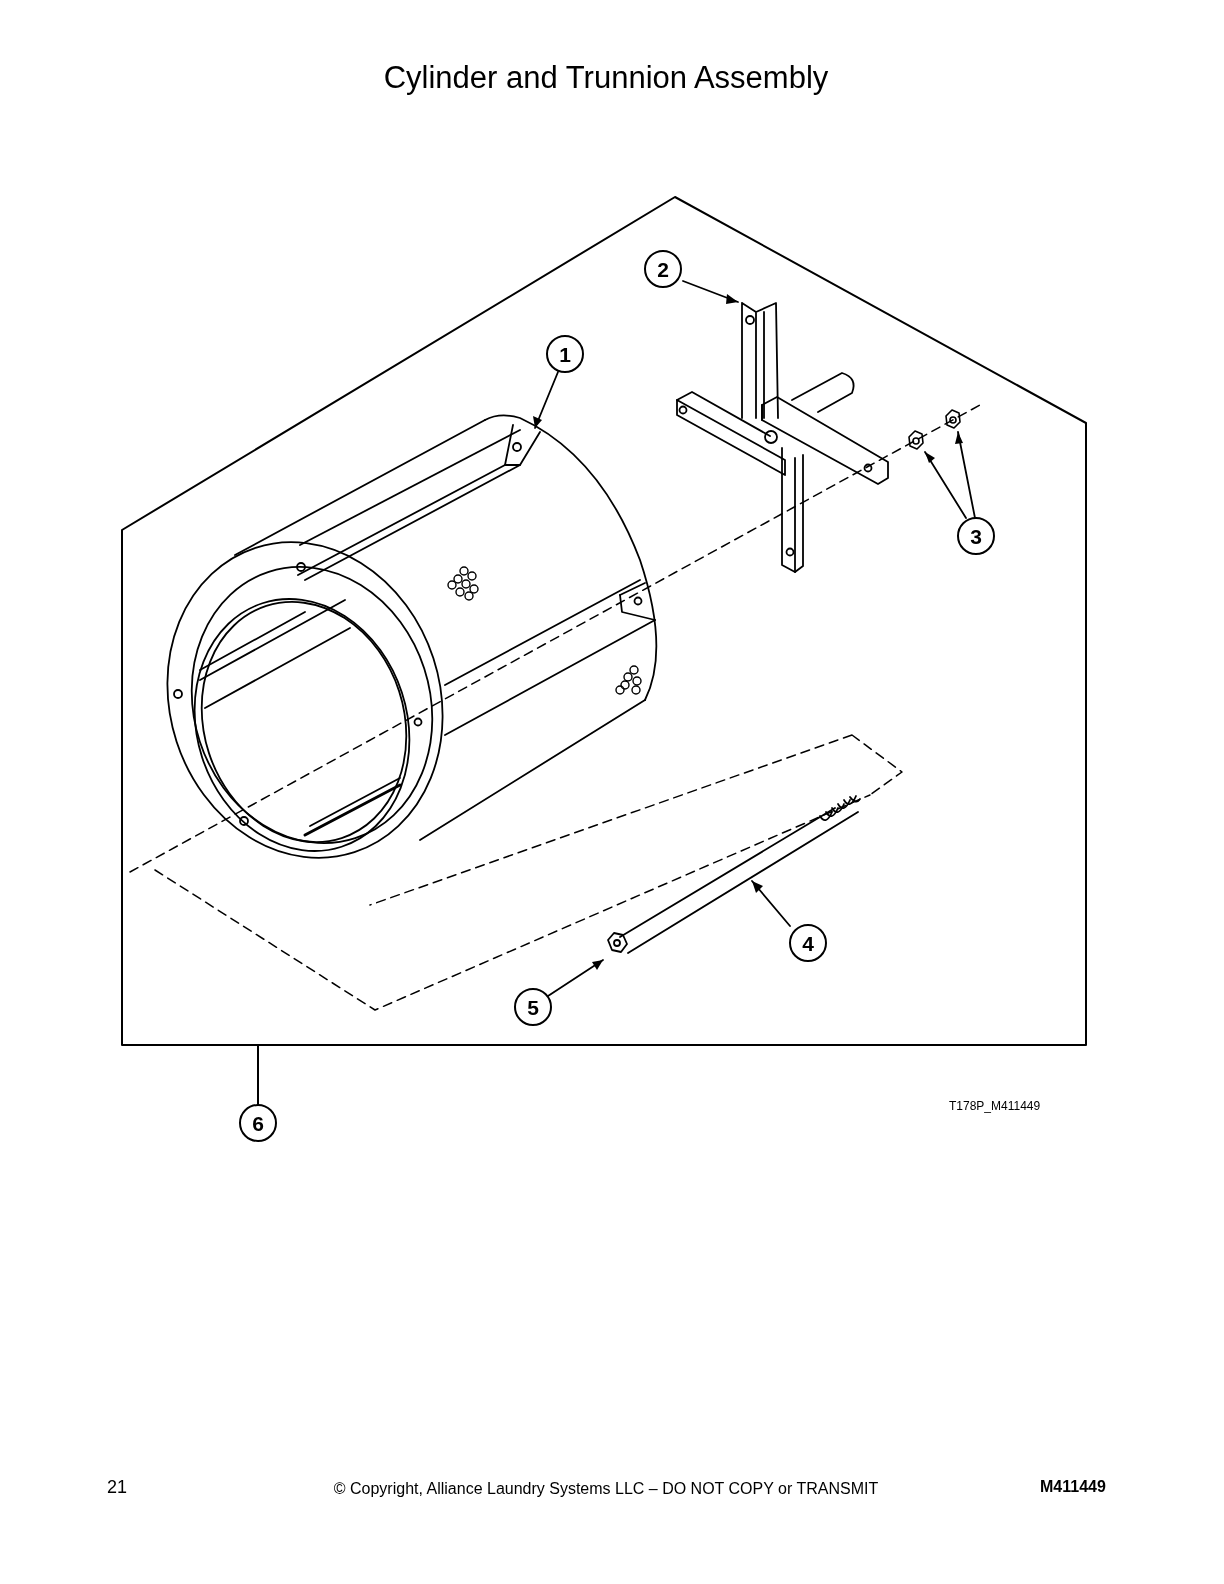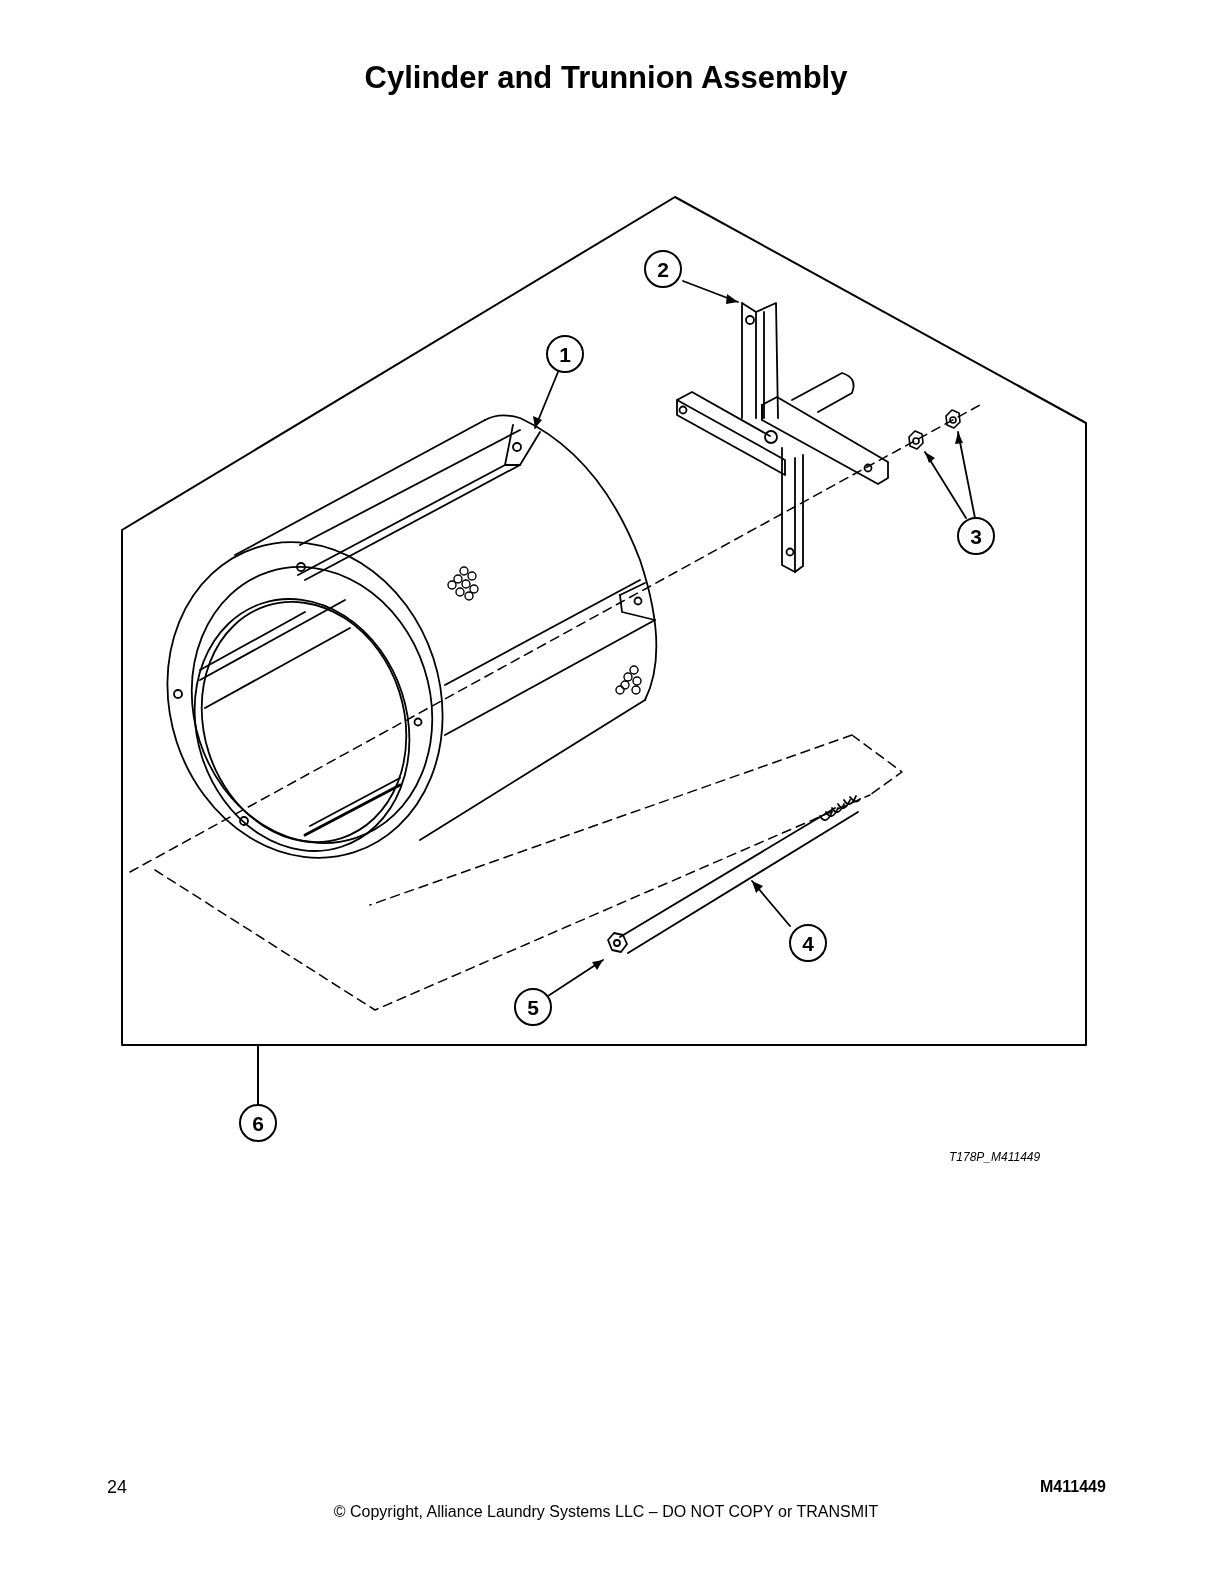--- a/index.html
+++ b/index.html
@@ -1,24 +1,24 @@
 <!DOCTYPE html>
 <html><head>
 <meta charset="utf-8">
 <style>
   html, body { margin: 0; padding: 0; background: #ffffff; }
   body { width: 1224px; height: 1584px; position: relative; overflow: hidden;
          font-family: "Liberation Sans", sans-serif; color: #000; }
   .page-title { position: absolute; top: 60px; left: 0; width: 1212px; text-align: center;
-                font-size: 31px; font-weight: bold; letter-spacing: 0px; }
+                font-size: 31px; font-weight: normal; letter-spacing: 0px; }
   .diagram { position: absolute; left: 0; top: 0; }
   .callout-text { font-family: "Liberation Sans", sans-serif; font-weight: bold; font-size: 21px; }
-  .fig-id { position: absolute; left: 949px; top: 1150px; font-size: 12px; font-style: italic; }
+  .fig-id { position: absolute; left: 949px; top: 1099px; font-size: 12px; }
   .footer-page { position: absolute; left: 107px; top: 1477px; font-size: 18px; }
-  .footer-copy { position: absolute; left: 0; width: 1212px; top: 1480px; text-align: center; font-size: 16px; margin-top: 23px; }
+  .footer-copy { position: absolute; left: 0; width: 1212px; top: 1480px; text-align: center; font-size: 16px; }
   .footer-doc { position: absolute; left: 1040px; top: 1478px; font-size: 16px; font-weight: bold; }
 </style>
 </head>
 <body>
 
 <div class="page-title">Cylinder and Trunnion Assembly</div>
 
 <svg class="diagram" width="1224" height="1584" viewBox="0 0 1224 1584" xmlns="http://www.w3.org/2000/svg">
   <g fill="none" stroke="#000" stroke-width="2" stroke-linejoin="round" stroke-linecap="round">
 
@@ -145,15 +145,15 @@
     <text x="663" y="277">2</text>
     <text x="976" y="544">3</text>
     <text x="808" y="951">4</text>
     <text x="533" y="1015">5</text>
     <text x="258" y="1131">6</text>
   </g>
 </svg>
 
 <div class="fig-id">T178P_M411449</div>
 
-<div class="footer-page">24</div>
+<div class="footer-page">21</div>
 <div class="footer-copy">© Copyright, Alliance Laundry Systems LLC – DO NOT COPY or TRANSMIT</div>
 <div class="footer-doc">M411449</div>
 
 </body></html>

